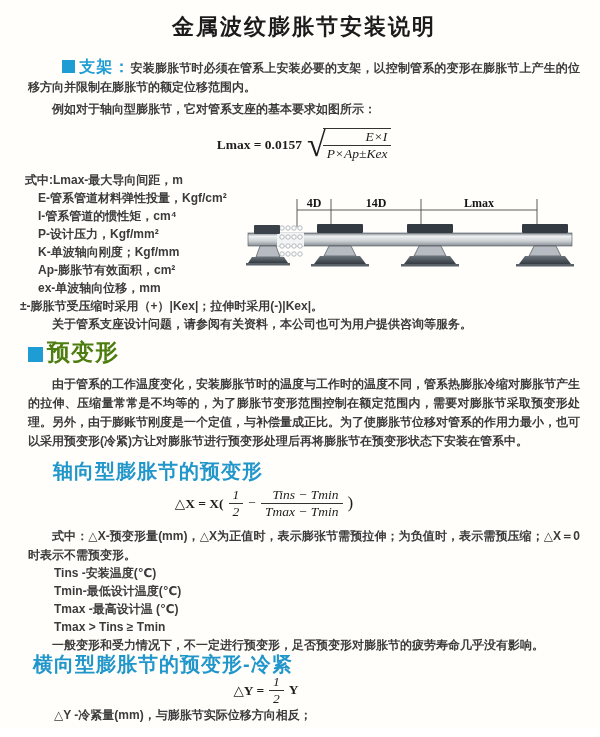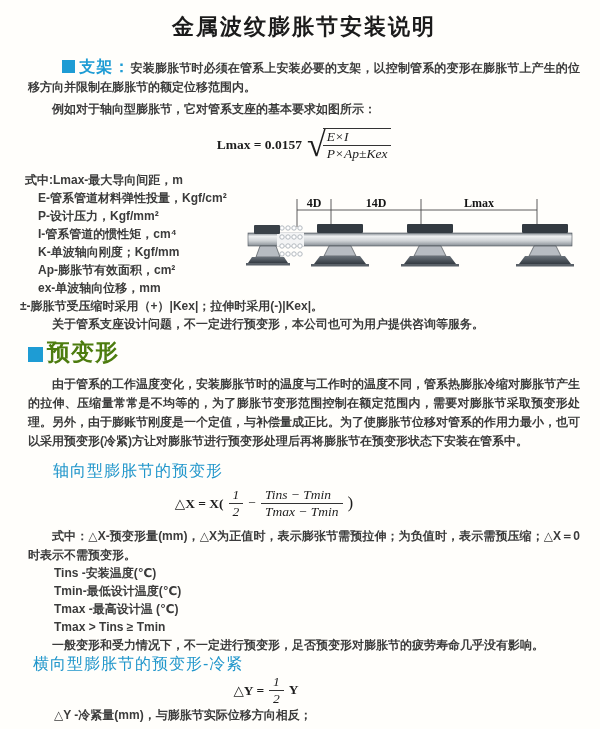--- a/index.html
+++ b/index.html
@@ -17,36 +17,36 @@
     font-size:22px;font-weight:700;color:#1b1b1b;
     text-align:center;margin:12px 0 0 0;letter-spacing:2px;line-height:30px;
   }
   .body-text{font-size:12px;font-weight:600;line-height:19px;color:#3b3b3b;}
   .lead{margin:15px 0 0 0;text-indent:34px;text-align:justify;}
   .example{margin:3px 0 0 0;text-indent:2em;}
   .sq{display:inline-block;width:13px;height:13px;background:#1e9cd4;margin-right:4px;vertical-align:-1px;}
   .sq.big{width:15px;height:15px;vertical-align:-2px;}
   .h-blue{color:#1e9cd4;font-weight:700;font-size:16px;letter-spacing:1px;}
   .h2-blue{margin:8px 0 12px 0;font-size:23px;font-weight:700;color:#4d7c0f;letter-spacing:1px;line-height:22px;}
-  .h3-blue{font-size:16px;font-weight:400;color:#2196cb;letter-spacing:1px;line-height:20px;}
+  .h3-blue{font-size:20px;font-weight:700;color:#2196cb;letter-spacing:1px;line-height:20px;}
   .h3-axial{margin:10px 0 0 25px;}
   .h3-lateral{margin:0 0 0 5px;}
 
   
   .fwrap{display:flex;justify-content:center;}
   .formula{
     font-family:"Liberation Serif","DejaVu Serif",serif;
     font-size:13.5px;color:#1d1d1d;
     display:inline-flex;align-items:center;gap:5px;
   }
   .f1{margin-top:8px;margin-bottom:4px;height:36px;}
   .f2{margin-top:6px;margin-bottom:4px;height:32px;transform:translateX(-40px);}
   .f3{margin-top:4px;margin-bottom:2px;height:24px;transform:translateX(-38px);}
   .flhs{font-weight:700;}
-  .frac{display:inline-flex;flex-direction:column;text-align:left;font-style:italic;line-height:1.15;}
+  .frac{display:inline-flex;flex-direction:column;text-align:right;font-style:italic;line-height:1.15;}
   .frac .num{padding:0 4px;}
   .frac .den{border-top:1px solid #333;padding:0 4px;font-style:italic;}
   .sqrt{display:inline-flex;align-items:center;}
   .rad{font-size:34px;font-weight:400;line-height:0.9;margin-right:-3px;font-style:normal;}
   .radicand .num{border-bottom:0;}
   .radicand{border-top:1.3px solid #333;}
   .paren{font-size:17px;font-style:normal;}
 
   
   .defs-wrap{position:relative;margin-top:4px;height:162px;}
@@ -83,27 +83,27 @@
           <span class="num">E×I</span>
           <span class="den">P×Ap±Kex</span>
         </span>
       </span>
     </div>
   </div>
 
   <div class="defs-wrap">
     <div class="def-line def-head">式中:Lmax-最大导向间距，m</div>
     <div class="def-line def-item">E-管系管道材料弹性投量，Kgf/cm²</div>
+    <div class="def-line def-item">I-管系管道的惯性矩，cm⁴</div>
     <div class="def-line def-item">P-设计压力，Kgf/mm²</div>
-    <div class="def-line def-item">I-管系管道的惯性矩，cm⁴</div>
     <div class="def-line def-item">K-单波轴向刚度；Kgf/mm</div>
     <div class="def-line def-item">Ap-膨胀节有效面积，cm²</div>
     <div class="def-line def-item">ex-单波轴向位移，mm</div>
     <div class="def-line pm-note">±-膨胀节受压缩时采用（+）|Kex|；拉伸时采用(-)|Kex|。</div>
-    <div class="def-line service-note">关于管系支座设计问题，不一定进行预变形，本公司也可为用户提供咨询等服务。</div>
+    <div class="def-line service-note">关于管系支座设计问题，请参阅有关资料，本公司也可为用户提供咨询等服务。</div>
 
     <svg class="diagram" viewBox="0 0 330 100" width="330" height="100">
       <defs>
         <linearGradient id="pipeG" x1="0" y1="0" x2="0" y2="1">
           <stop offset="0" stop-color="#7e858c"></stop>
           <stop offset="0.25" stop-color="#eef0f1"></stop>
           <stop offset="0.6" stop-color="#cfd3d6"></stop>
           <stop offset="1" stop-color="#878e95"></stop>
         </linearGradient>
         <linearGradient id="baseG" x1="0" y1="0" x2="0" y2="1">

